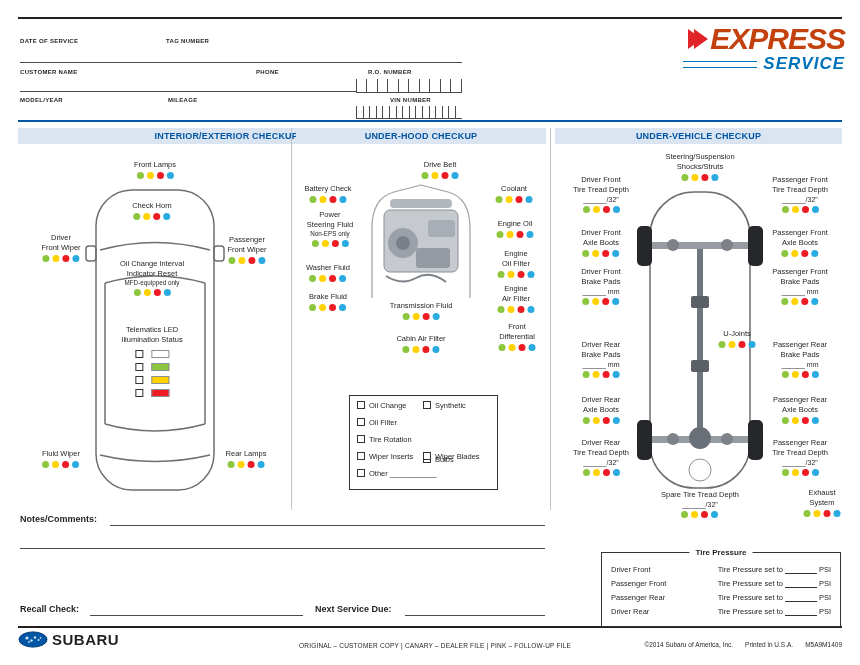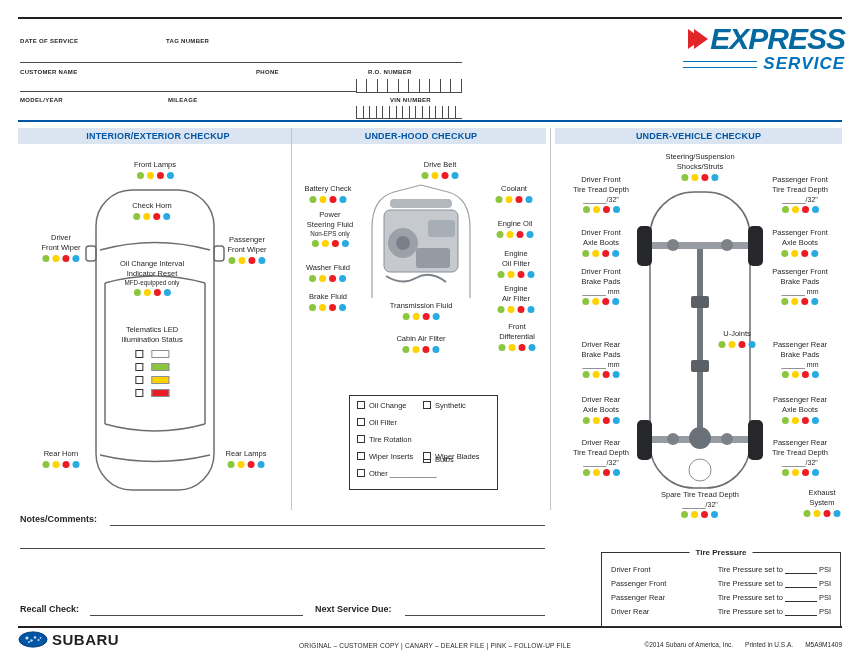--- a/index.html
+++ b/index.html
@@ -40,21 +40,21 @@
   .tp-row{display:flex;justify-content:space-between;align-items:flex-end;font-size:7.5px;
           padding:0 9px;height:14px;}
   .tp-right{display:flex;align-items:flex-end;gap:2px;}
   .tp-blank{display:inline-block;width:32px;border-bottom:1px solid #333;height:8px;}
   .blabel{position:absolute;font-size:9px;font-weight:bold;}
   .express-logo{position:absolute;left:655px;top:22px;width:190px;z-index:2;}
   .express-row{display:flex;align-items:center;justify-content:flex-end;}
   .chev{width:0;height:0;border-top:10px solid transparent;border-bottom:10px solid transparent;
         border-left:14px solid #e02427;display:inline-block;}
   .chev.c2{margin-left:-8px;margin-right:2px;}
-  .express-text{font-size:30px;font-weight:bold;font-style:italic;color:#0369a1;letter-spacing:-1px;}
+  .express-text{font-size:30px;font-weight:bold;font-style:italic;color:#c2410c;letter-spacing:-1px;}
   .service-row{display:flex;align-items:center;justify-content:flex-end;gap:6px;margin-top:-2px;}
   .service-lines{flex:1;height:5px;border-top:1.5px solid #0072bc;border-bottom:1.5px solid #0072bc;margin-left:28px;}
   .service-text{font-size:17px;font-weight:bold;font-style:italic;color:#0072bc;letter-spacing:1px;}
   .subaru{position:absolute;display:flex;align-items:center;z-index:2;}
   .subaru-text{font-size:15px;font-weight:bold;letter-spacing:.5px;margin-left:4px;}
   .dist{position:absolute;font-size:6.5px;text-align:center;letter-spacing:.2px;}
   .copyright{position:absolute;display:flex;gap:12px;font-size:6.5px;}
 </style>
 </head>
 <body>
@@ -86,21 +86,21 @@
       <span class="express-text">EXPRESS</span>
     </div>
     <div class="service-row">
       <span class="service-lines"></span>
       <span class="service-text">SERVICE</span>
     </div>
   </div>
 
   <div class="blue-rule" style="left:18px;top:120px;width:824px;"></div>
 
-  <div class="colhead" style="left:18px;top:128px;width:280px;">INTERIOR/EXTERIOR CHECKUP</div>
+  <div class="colhead" style="left:18px;top:128px;width:280px;text-align:right;">INTERIOR/EXTERIOR CHECKUP</div>
   <div class="colhead" style="left:555px;top:128px;width:287px;">UNDER-VEHICLE CHECKUP</div>
   <div class="colhead" style="left:296px;top:128px;width:250px;">UNDER-HOOD CHECKUP</div>
 
   <div class="vline" style="left:291px;top:128px;height:382px;"></div>
   <div class="vline" style="left:550px;top:128px;height:382px;"></div>
 
   <svg class="diagram" width="860" height="665" viewBox="0 0 860 665">
     <g fill="none" stroke="#6b6f73" stroke-width="1.5">
       <rect x="96" y="190" width="118" height="300" rx="36"></rect>
       <path d="M100,250 Q155,235 210,250"></path>
@@ -207,21 +207,21 @@
 Indicator Reset</div>
     <div class="note">MFD-equipped only</div>
     <div class="dots">
         <span class="dot" style="background: rgb(140, 198, 62);"></span>
         <span class="dot" style="background: rgb(255, 210, 0);"></span>
         <span class="dot" style="background: rgb(237, 28, 36);"></span>
         <span class="dot" style="background: rgb(41, 171, 226);"></span>
       </div>
   </div>
   <div class="item" style="left:61px;top:449px;">
-    <div class="lbl">Rear Horn</div>
+    <div class="lbl">Fluid Wiper</div>
     <div class="dots">
         <span class="dot" style="background: rgb(140, 198, 62);"></span>
         <span class="dot" style="background: rgb(255, 210, 0);"></span>
         <span class="dot" style="background: rgb(237, 28, 36);"></span>
         <span class="dot" style="background: rgb(41, 171, 226);"></span>
       </div>
   </div>
   <div class="item" style="left:246px;top:449px;">
     <div class="lbl">Rear Lamps</div>
     <div class="dots">

